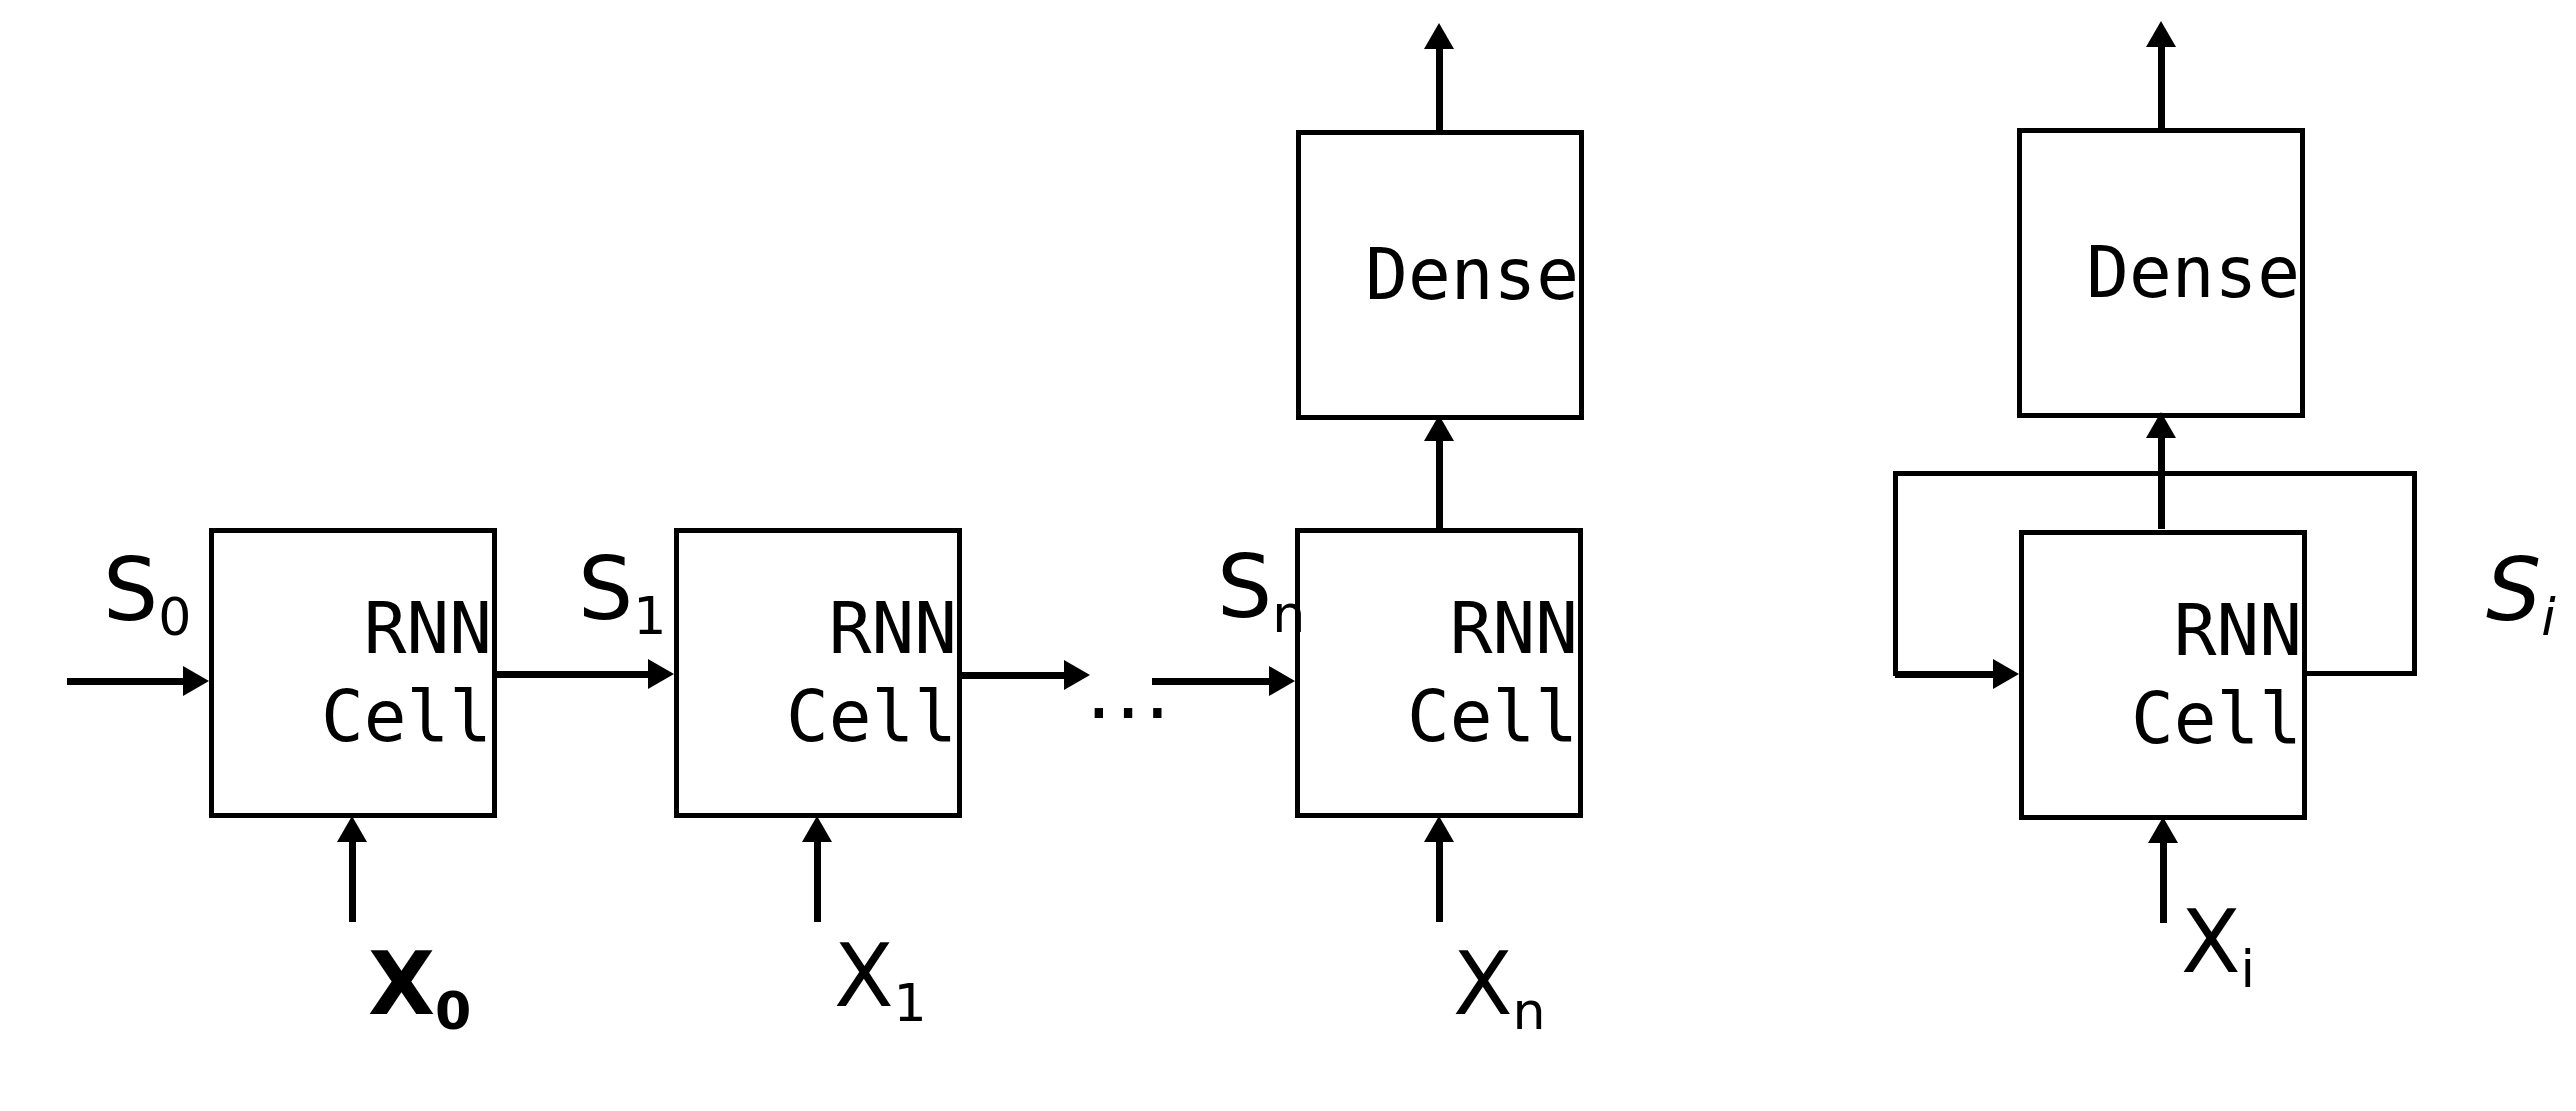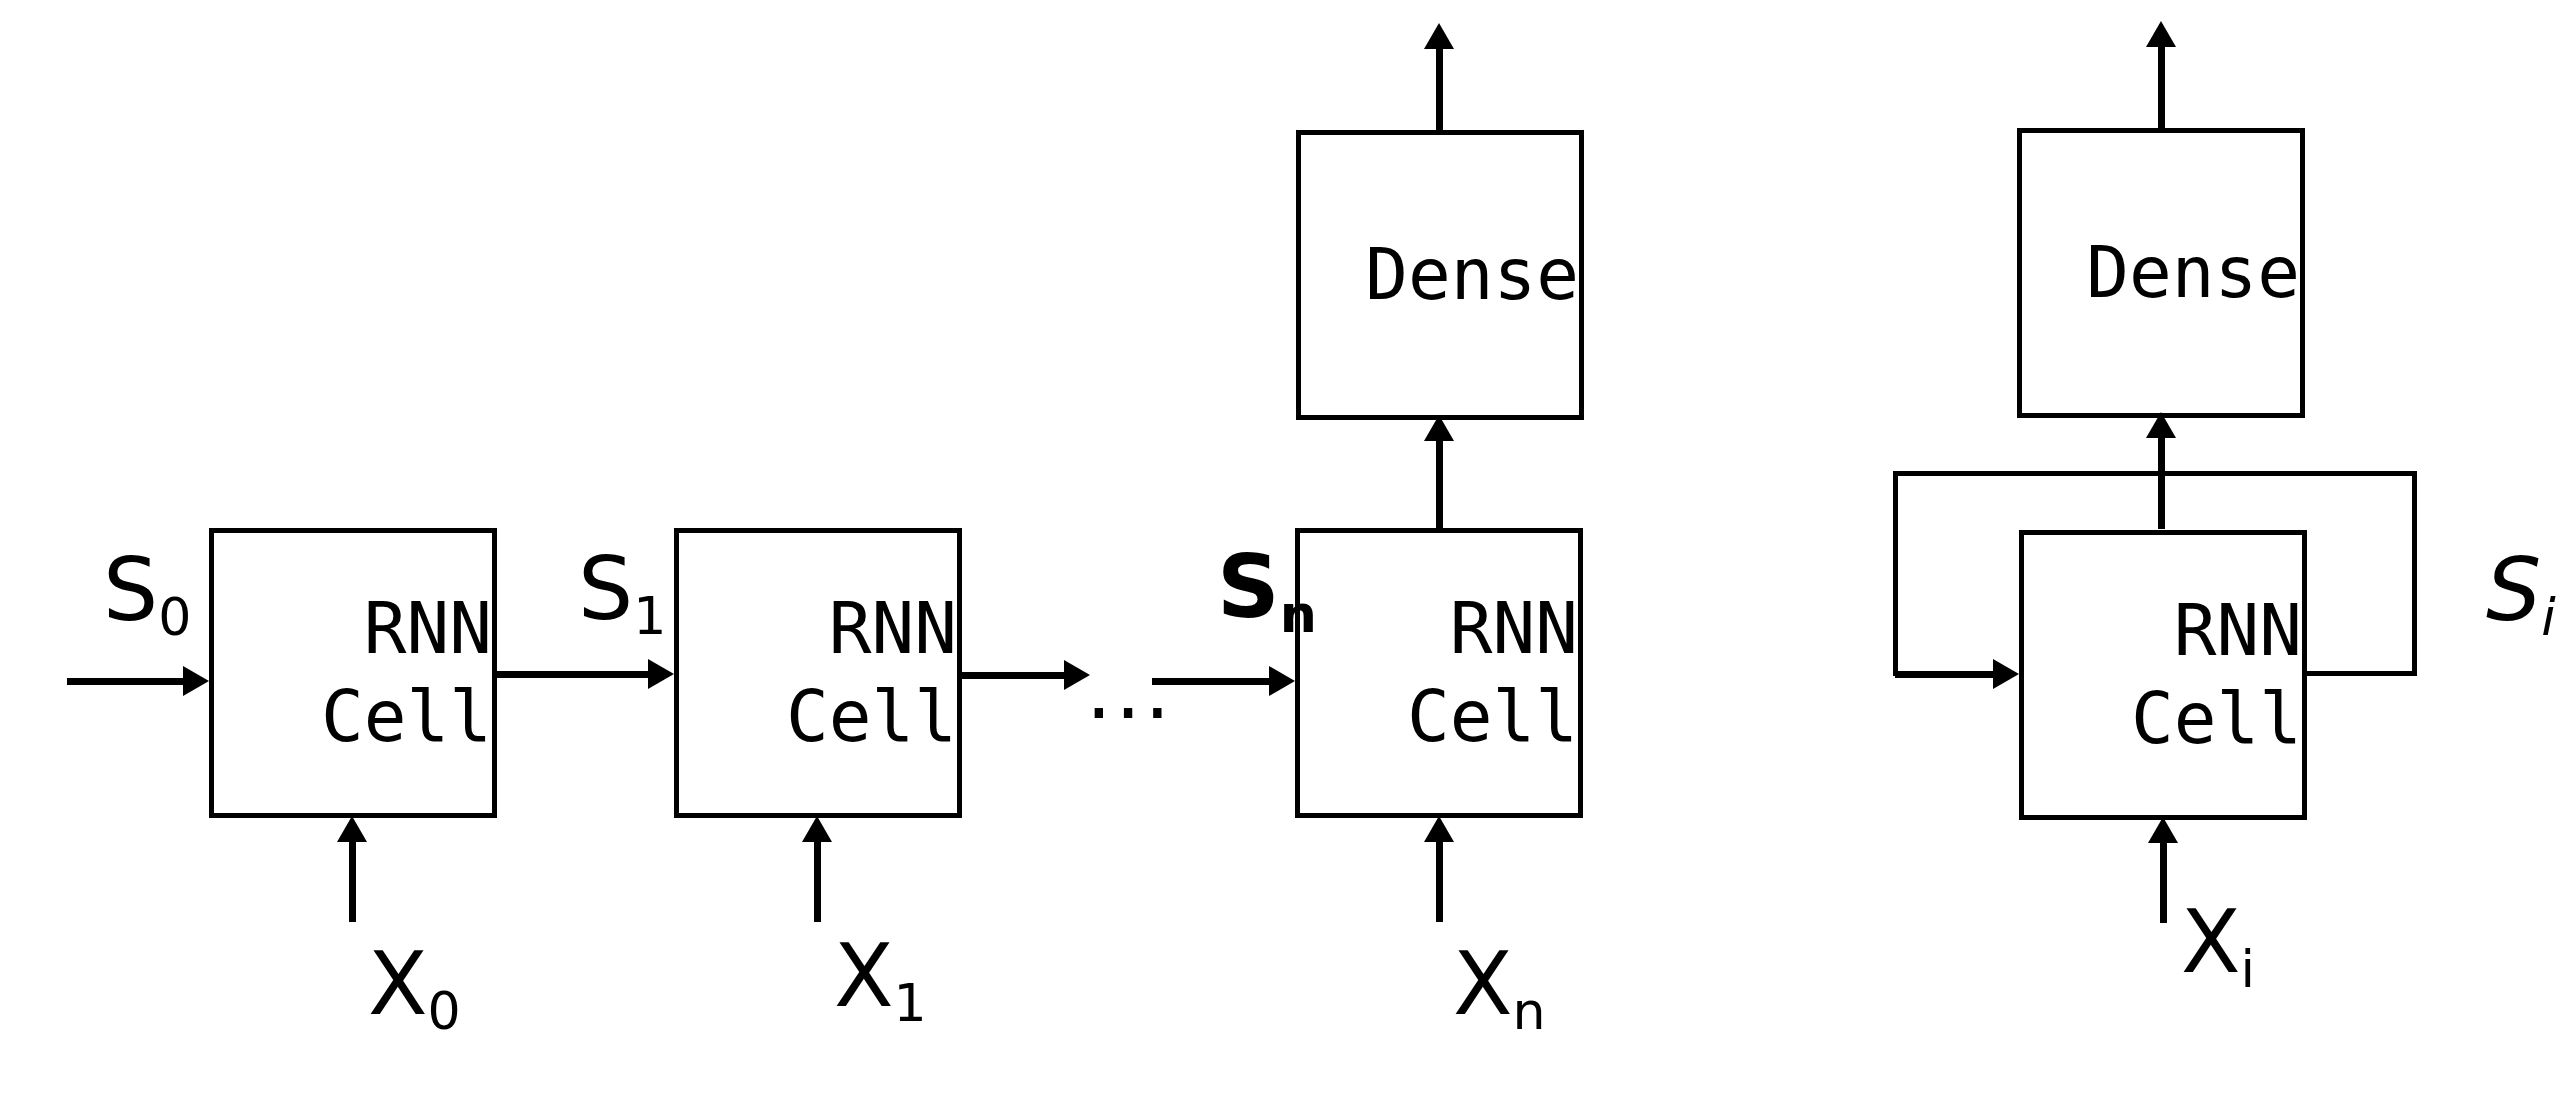--- a/index.html
+++ b/index.html
@@ -16,23 +16,23 @@
   #rnn3{left:1295px;top:528px;width:288px;height:290px;}
   #denseL{left:1296px;top:130px;width:288px;height:290px;}
   #rnnR{left:2019px;top:530px;width:288px;height:290px;}
   #denseR{left:2017px;top:128px;width:288px;height:290px;}
 
   
   .seq{position:absolute;font-size:87px;line-height:87px;color:#000;white-space:nowrap;margin-left:48px;}
   .seq sub{font-size:0.60em;vertical-align:-0.28em;}
   #s0{left:55px;top:547px;}
   #s1{left:530px;top:546px;text-align:center;}
-  #sn{left:1169px;top:544px;font-weight:bold;}
+  #sn{left:1169px;top:544px;}
   #si{left:2438px;top:547px;font-style:italic;}
-  #x0{left:320px;top:941px;}
+  #x0{left:320px;top:941px;font-weight:bold;}
   #x1{left:786px;top:933px;}
   #xn{left:1405px;top:941px;text-align:center;}
   #xi{left:2133px;top:899px;}
 
   
   #dots{position:absolute;left:1086px;top:643px;font-size:81px;letter-spacing:3.5px;
         font-family:"DejaVu Sans", sans-serif;color:#000;}
 
   
   .harrow{position:absolute;height:30px;}

